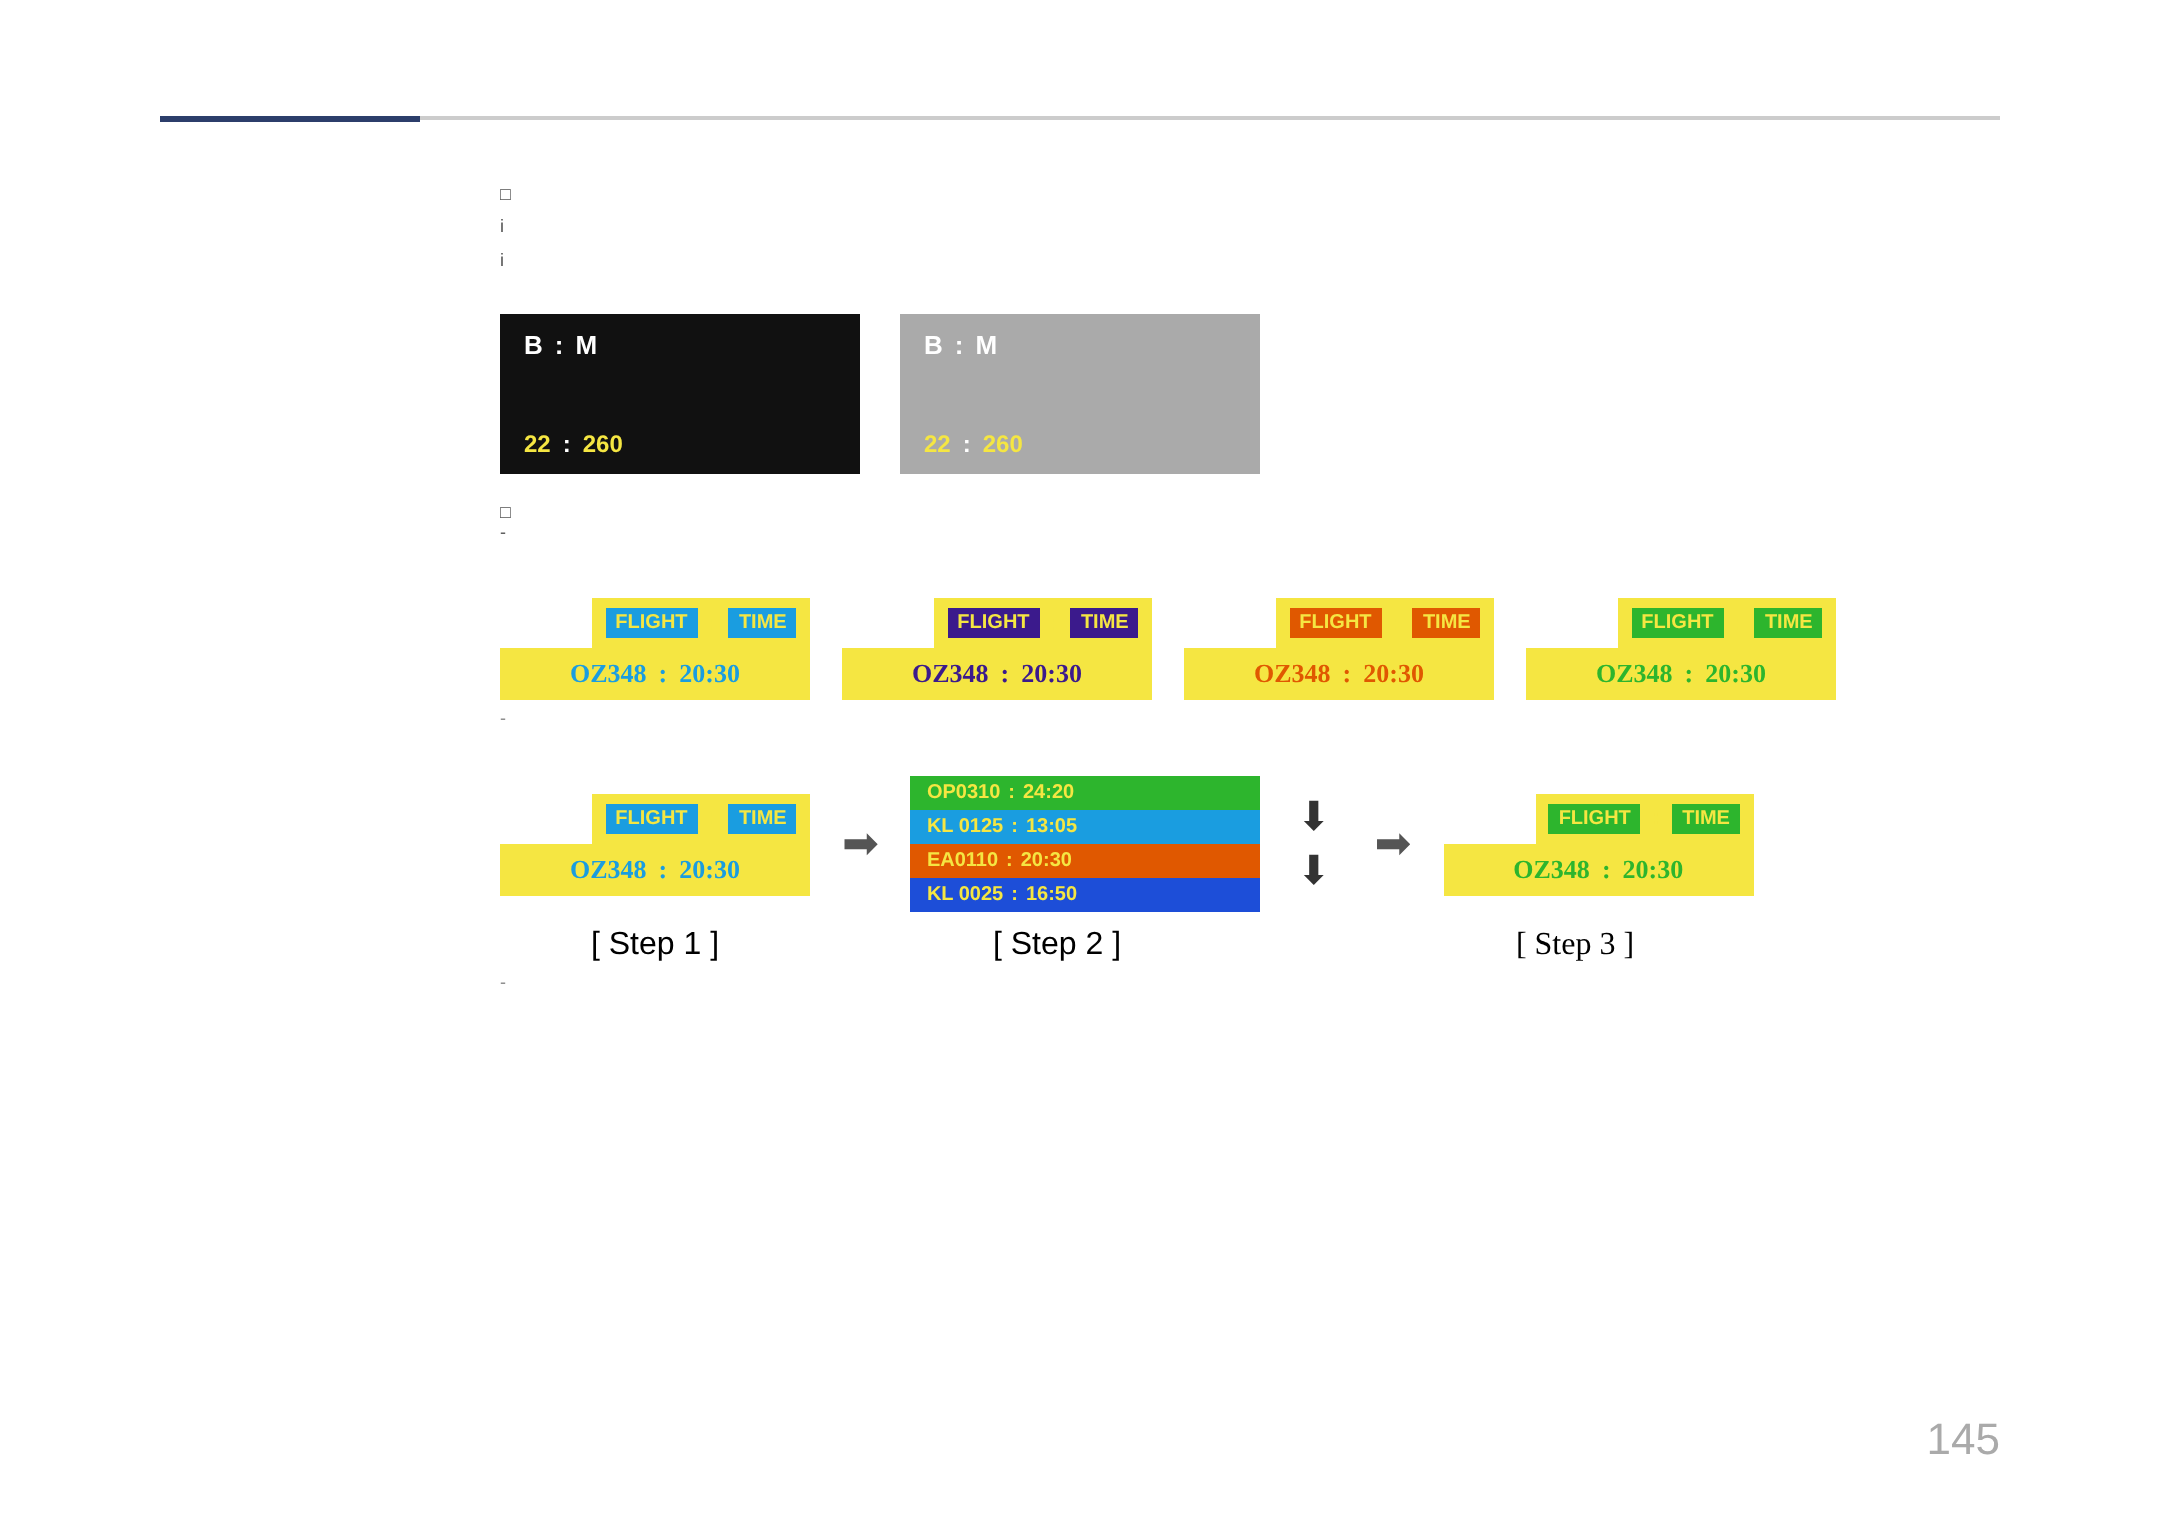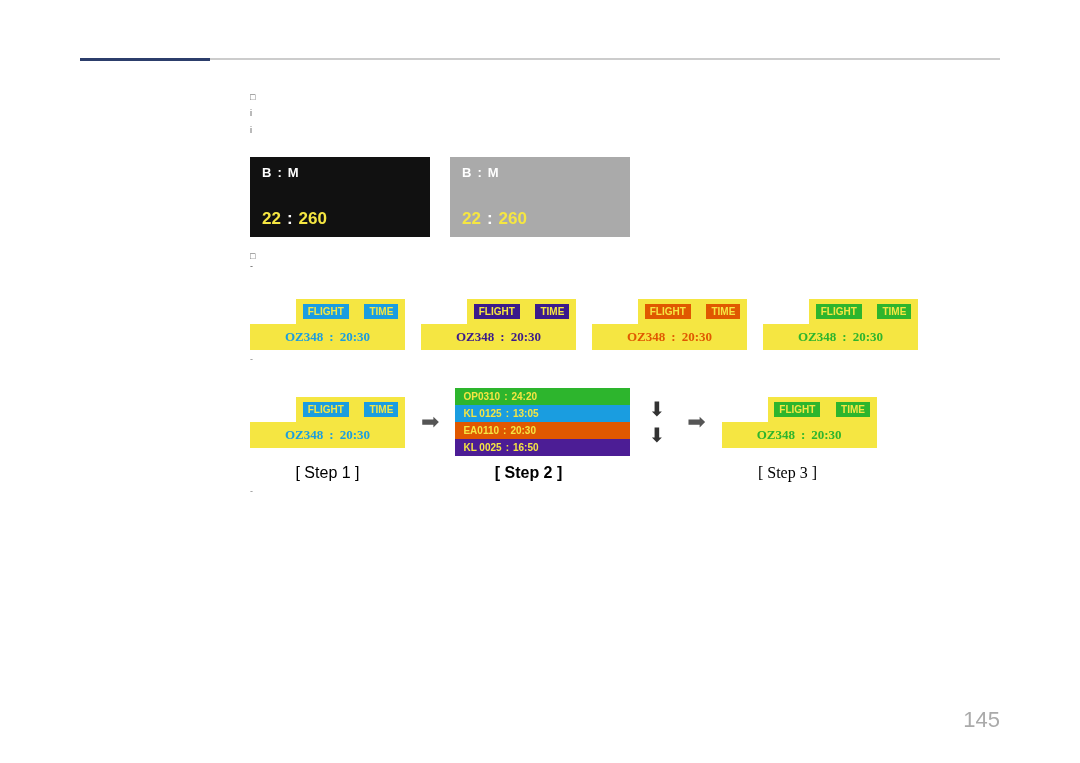--- a/index.html
+++ b/index.html
@@ -81,21 +81,21 @@
       align-items: center;
       gap: 6px;
       font-size: 13px;
       font-weight: bold;
       color: #ffffff;
     }
     .display-box .bottom-row {
       display: flex;
       align-items: center;
       gap: 6px;
-      font-size: 17px;
+      font-size: 12px;
       font-weight: bold;
       color: #f5e642;
     }
     .display-box.grey .bottom-row {
       color: #f5e642;
     }
     .display-box .colon {
       color: #ffffff;
     }
     .display-box.grey .colon {
@@ -220,21 +220,21 @@
       display: flex;
       align-items: center;
       padding: 3px 8px;
       font-size: 10px;
       font-weight: bold;
       gap: 4px;
     }
     .mf-row.row-green { background: #2db52d; color: #f5e642; }
     .mf-row.row-blue-highlight { background: #1a9de0; color: #f5e642; }
     .mf-row.row-orange { background: #e05800; color: #f5e642; }
-    .mf-row.row-blue2 { background: #4c1d95; color: #f5e642; }
+    .mf-row.row-blue2 { background: #1d4ed8; color: #f5e642; }
 
     .down-arrows {
       display: flex;
       flex-direction: column;
       align-items: center;
       gap: 2px;
       font-size: 20px;
       color: #333;
       margin: 0 6px;
     }
@@ -426,21 +426,21 @@
         </div>
       </div>
 
     </div>
 
     <div class="step-labels-row">
       <div style="width:155px; text-align:center;">
         <span>[ Step 1 ]</span>
       </div>
       <div style="width:22px;"></div>
-      <div style="width:155px; text-align:center;font-weight:bold;">
+      <div style="width:155px; text-align:center;">
         <span>[ Step 2 ]</span>
       </div>
       <div style="width:80px;"></div>
       <div style="width:155px; text-align:center;font-family:Liberation Serif, serif;">
         <span>[ Step 3 ]</span>
       </div>
     </div>
 
   </div>
 

